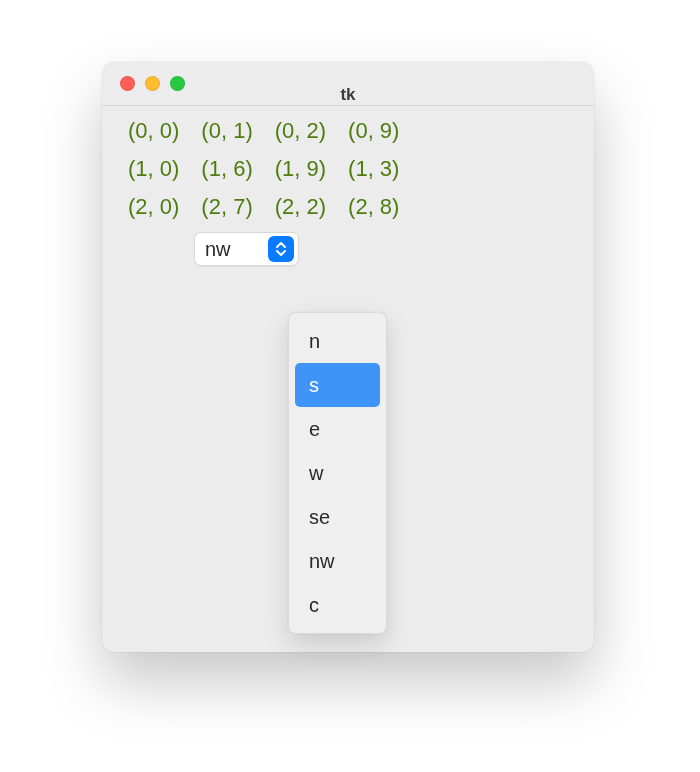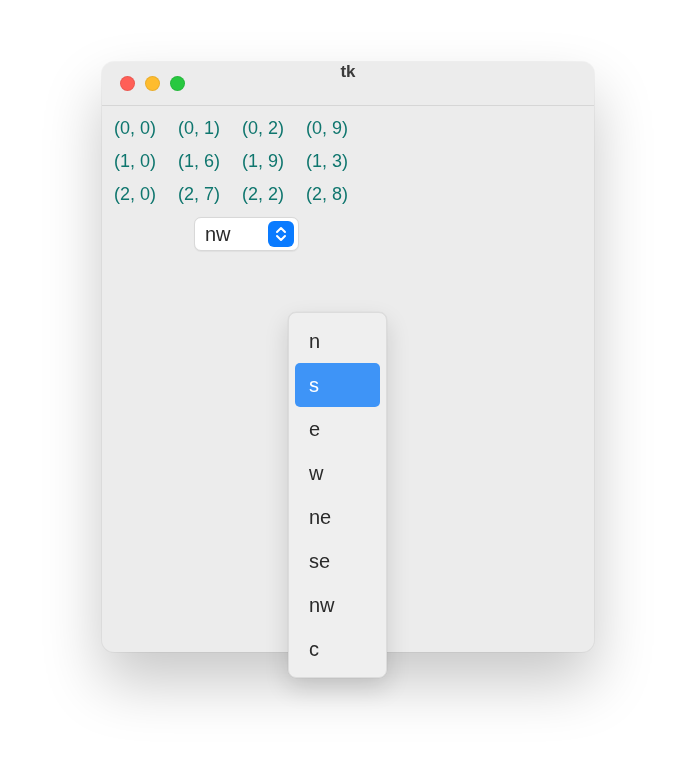--- a/index.html
+++ b/index.html
@@ -28,21 +28,21 @@
       box-shadow: 0 30px 60px rgba(0,0,0,0.22), 0 0 0 1px rgba(0,0,0,0.04);
       overflow: visible;
     }
     .titlebar {
       height: 44px;
       background: #ececec;
       border-bottom: 1px solid #d6d6d6;
       border-top-left-radius: 12px;
       border-top-right-radius: 12px;
       display: flex;
-      align-items: flex-start;
+      align-items: flex-end;
       position: relative;
     }
     .traffic-lights {
       display: flex;
       align-items: center;
       gap: 10px;
       padding-left: 18px;
       position: absolute;
       left: 0;
       top: 0;
@@ -64,23 +64,24 @@
       color: #3b3b3b;
     }
     .content {
       padding: 12px 12px;
     }
     .grid {
       display: grid;
       grid-template-columns: repeat(4, auto);
       column-gap: 22px;
       row-gap: 12px;
-      font-size: 18px;
-      color: #0f766e;
+      font-size: 22px;
+      color: #4d7c0f;
       justify-content: start;
+      margin-left: 14px;
     }
     .combobox-row {
       margin-top: 12px;
       padding-left: 80px;
     }
     .combobox {
       width: 105px;
       height: 34px;
       background: #ffffff;
       border: 1px solid #d8d8d8;
@@ -179,18 +180,17 @@
         </span>
       </div>
     </div>
   </div>
 
   <div class="dropdown">
     <div class="opt">n</div>
     <div class="opt highlighted">s</div>
     <div class="opt">e</div>
     <div class="opt">w</div>
-    <div class="opt">ne</div>
     <div class="opt">se</div>
     <div class="opt">nw</div>
     <div class="opt">c</div>
   </div>
 </div>
 
 </body></html>

